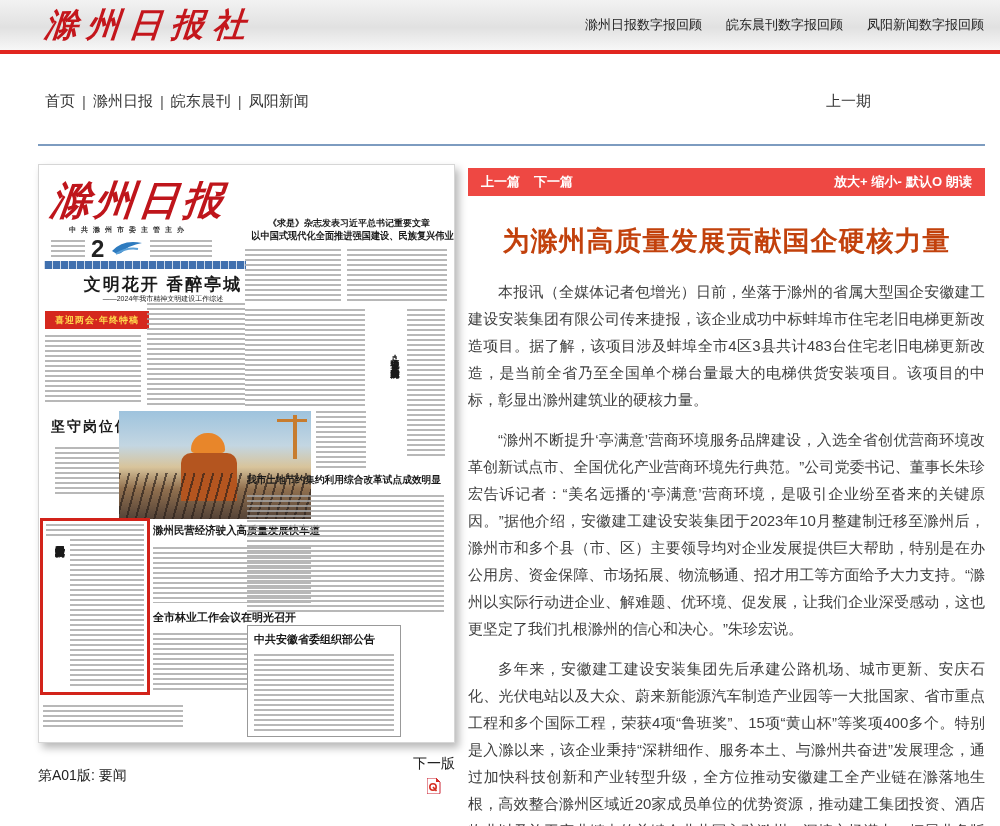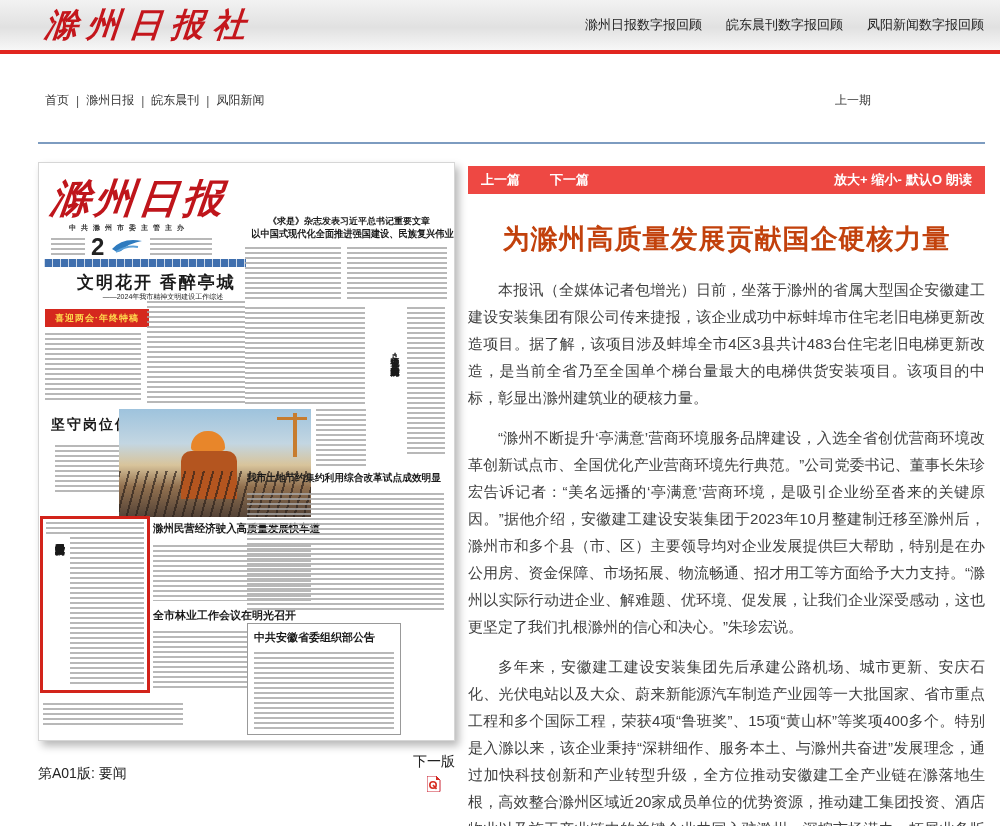--- a/index.html
+++ b/index.html
@@ -8,21 +8,21 @@
     font-family:"Liberation Sans","DejaVu Sans",sans-serif; color:#333;
   }
   
   .site-header { height:50px; background:linear-gradient(180deg,#f2f2f2,#e1e1e1 55%,#f7f7f7); display:flex; align-items:center; }
   .logo { margin-left:45px; font-family:"DejaVu Serif","Liberation Serif",serif; font-style:italic; font-weight:bold;
           font-size:33px; color:#c4161c; letter-spacing:9px; transform:skewX(-5deg); white-space:nowrap; }
   .header-links { margin-left:auto; margin-right:16px; font-size:13px; color:#222; display:flex; gap:24px; }
   .header-links span { cursor:pointer; }
   .redline { height:4px; background:#e1261f; }
   
-  .nav-row { display:flex; align-items:center; margin:38px 15px 0 45px; font-size:12px; color:#333; }
+  .nav-row { display:flex; align-items:center; margin:38px 15px 0 45px; font-size:15px; color:#333; }
   .nav-row .navlink { cursor:pointer; }
   .nav-row .sep { margin:0 7px; color:#555; }
   .prev-issue { margin-left:auto; margin-right:114px; cursor:pointer; }
   .blueline { height:2px; background:#7d9cc0; margin:33px 15px 0 38px; }
   
   .content { display:flex; margin:18px 15px 0 38px; align-items:flex-start; }
   .left-col { width:417px; flex:none; }
   .paper { position:relative; width:415px; height:577px; border:1px solid #d6d6d6; background:#fff;
            box-shadow:4px 5px 8px rgba(0,0,0,.28); overflow:hidden; cursor:pointer; }
   .ab { position:absolute; }
@@ -43,21 +43,21 @@
   .redbox { border:3px solid #d2231a; background:#fff; display:flex; flex-direction:column; padding:3px; box-sizing:border-box; }
   .redbox .row { display:flex; flex:1; margin-top:3px; }
   .notice-box { border:1px solid #999; background:#fff; box-sizing:border-box; padding:6px 6px 0; }
   
   .pager { width:417px; display:flex; justify-content:space-between; align-items:center; margin-top:12px; font-size:14px; color:#222; }
   .next-page { display:flex; align-items:center; gap:5px; cursor:pointer;flex-direction:column; }
   
   .article-col { flex:1; margin-left:13px; }
   .toolbar { height:28px; background:#ee4843; color:#fff; font-size:13px; font-weight:bold;
              display:flex; align-items:center; padding:0 13px; margin-top:4px; }
-  .toolbar .tleft { display:flex; gap:30px;align-items:center; }
+  .toolbar .tleft { display:flex; gap:14px;align-items:center; }
   .toolbar .tright { margin-left:auto; display:flex; gap:4px; }
   .toolbar span { cursor:pointer; }
   .article-title { text-align:center; font-size:27px; font-weight:bold; color:#c2410c; margin-top:27px; letter-spacing:1px; }
   .article-body { margin-top:19px; font-size:15px; line-height:27px; color:#404040; text-align:justify; }
   .article-body p { text-indent:2em; margin:0 0 13px; }
 </style>
 </head>
 <body>
 
 <div class="site-header">
@@ -100,21 +100,21 @@
         </span>
         <div class="mt" style="width:62px;height:18px;"></div>
       </div>
       <div class="ab bluebar" style="left:5px;top:96px;width:202px;height:8px;"></div>
 
       <div class="ab np-head" style="left:210px;top:52px;width:200px;text-align:center;font-size:9px;">《求是》杂志发表习近平总书记重要文章</div>
       <div class="ab np-head" style="left:204px;top:64px;width:208px;text-align:center;font-size:10px;transform:scaleX(.92);transform-origin:center;">以中国式现代化全面推进强国建设、民族复兴伟业</div>
       <div class="ab mt" style="left:206px;top:84px;width:96px;height:54px;"></div>
       <div class="ab mt" style="left:308px;top:84px;width:100px;height:54px;"></div>
 
-      <div class="ab np-head" style="left:38px;top:108px;width:172px;text-align:left;font-size:17px;letter-spacing:2px;">文明花开 香醉亭城</div>
+      <div class="ab np-head" style="left:38px;top:108px;width:172px;text-align:center;font-size:17px;letter-spacing:2px;">文明花开 香醉亭城</div>
       <div class="ab" style="left:40px;top:129px;width:168px;text-align:center;font-size:7px;color:#222;white-space:nowrap;">——2024年我市精神文明建设工作综述</div>
       <div class="ab banner" style="left:6px;top:146px;width:104px;height:18px;">喜迎两会·年终特稿</div>
 
       <div class="ab mt" style="left:6px;top:170px;width:96px;height:68px;"></div>
       <div class="ab mt" style="left:108px;top:138px;width:98px;height:102px;"></div>
       <div class="ab mt" style="left:206px;top:144px;width:120px;height:98px;"></div>
       <div class="ab mt" style="left:277px;top:246px;width:50px;height:60px;"></div>
       <div class="ab mt" style="left:368px;top:144px;width:38px;height:150px;"></div>
 
       <div class="ab vert np-head" style="left:332px;top:106px;width:30px;height:172px;font-size:9px;text-align:center;">『项』中透视，观滁州发展的『时』与『势』</div>

